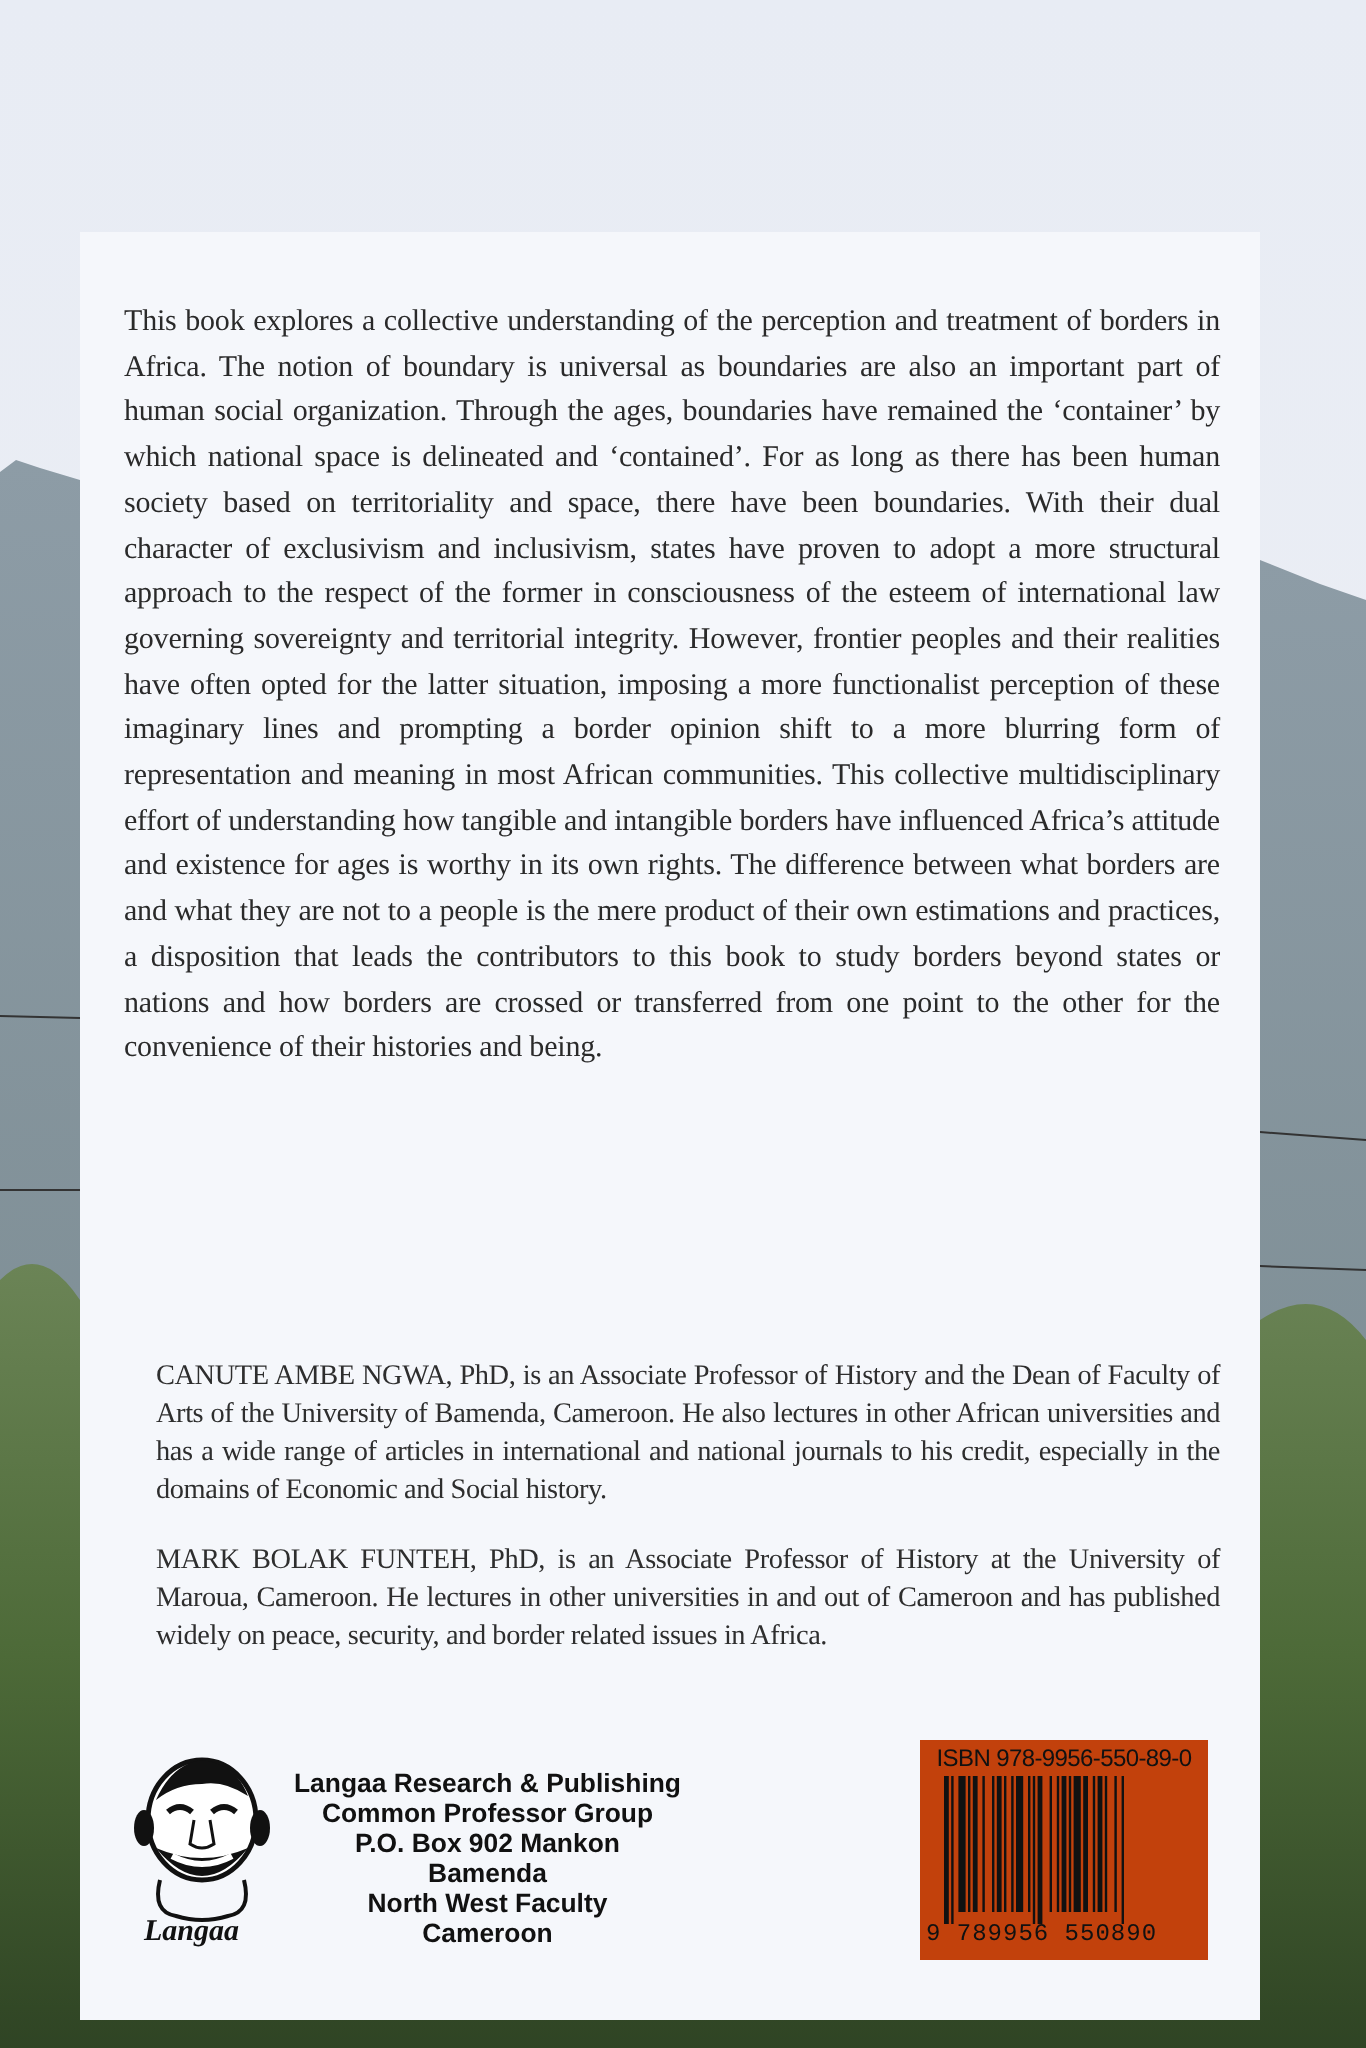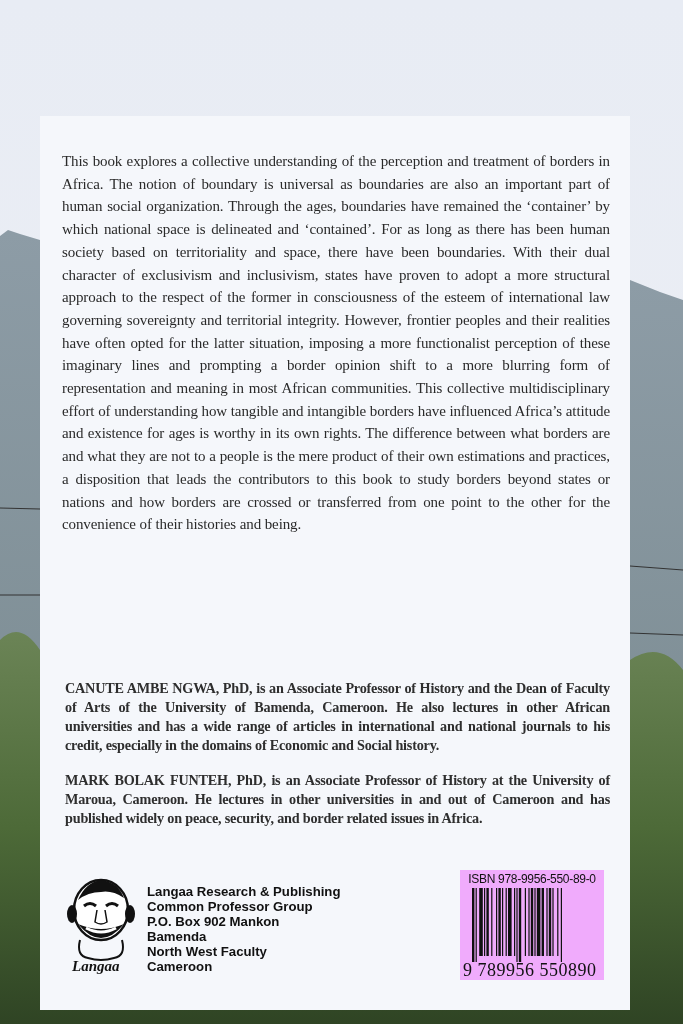--- a/index.html
+++ b/index.html
@@ -14,44 +14,44 @@
     font-family:"Liberation Serif", "DejaVu Serif", serif;
     font-size:15px; line-height:22.7px; color:#2a2a2a;
     text-align:justify; letter-spacing:-0.1px;
   }
   .bios {
     position:absolute; left:22px; top:563px; width:548px;
     font-family:"Liberation Serif", "DejaVu Serif", serif;
     font-size:14.2px; line-height:19px; color:#2e2e2e;
     text-align:justify; letter-spacing:-0.2px;
   }
-  .bios p { margin:0 0 16px 3px;font-weight:bold; }
+  .bios p { margin:0 0 16px 16px; }
   .logo { position:absolute; left:26px; top:754px; width:70px; height:104px; }
   .logo-word {
     position:absolute; left:32px; top:842px; font-family:"Liberation Serif", serif;
     font-style:italic; font-weight:bold; font-size:15px; color:#111;
   }
   .publisher {
     position:absolute; left:107px; top:768px;
     font-family:"Liberation Sans", "DejaVu Sans", sans-serif;
-    font-weight:bold; font-size:13.2px; line-height:15.1px; color:#111;
+    font-weight:bold; font-size:13.2px; line-height:15.1px; color:#111;text-align:center;
   }
   .publisher div { white-space:nowrap; }
   .isbn-box {
-    position:absolute; left:420px; top:754px; width:144px; height:110px; background:#f0abfc;
+    position:absolute; left:420px; top:754px; width:144px; height:110px; background:#c2410c;
   }
   .isbn-label {
     position:absolute; left:4px; top:2px; width:136px; text-align:center;
     font-family:"Liberation Sans", "DejaVu Sans", sans-serif; font-size:12px; color:#111;
     letter-spacing:-0.3px; white-space:nowrap;
   }
   .barcode { position:absolute; left:10px; top:18px; }
   .isbn-digits {
     position:absolute; left:3px; top:90px; width:140px;
-    font-family:Liberation Serif, serif; font-size:18px; color:#111;
+    font-family:Liberation Mono, monospace; font-size:12px; color:#111;
     letter-spacing:0.5px; white-space:nowrap;
   }
 </style>
 </head>
 <body>
 
 <svg class="bg" width="683" height="1024" viewBox="0 0 683 1024">
   <defs>
     <linearGradient id="sky" x1="0" y1="0" x2="0" y2="1">
       <stop offset="0" stop-color="#e8ecf4"></stop>

